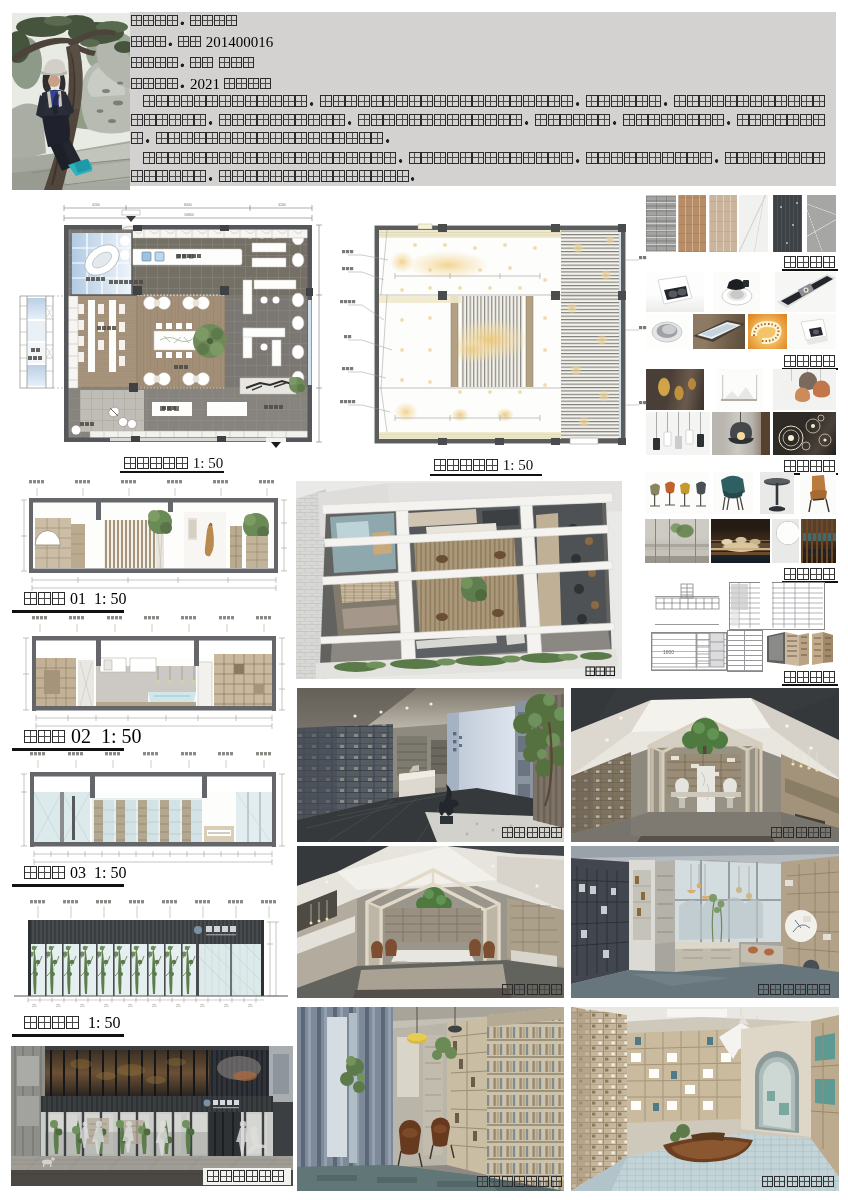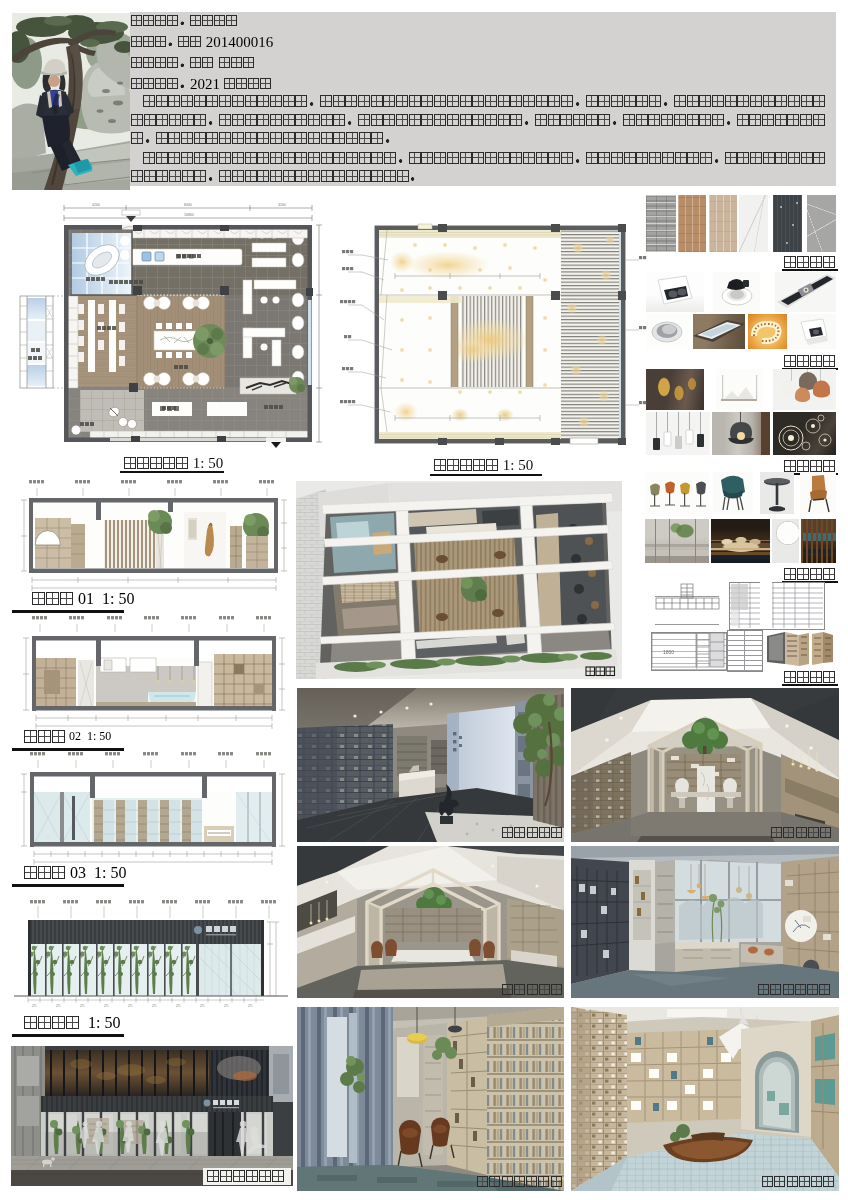--- a/index.html
+++ b/index.html
@@ -1069,21 +1069,21 @@
       <rect x="160" y="24" width="5" height="10"></rect>
     </g>
 
 <g stroke="#8a8a86" stroke-width="0.5" fill="none">
       <path d="M16,22 v71 M13,22 h6 M13,58 h6 M13,93 h6 M276,22 v71 M273,22 h6 M273,45 h6 M273,70 h6 M273,93 h6"></path>
       <path d="M24,102 H268 M24,99 v6 M70,99 v6 M120,99 v6 M170,99 v6 M220,99 v6 M268,99 v6"></path>
       <path d="M24,110 H268 M24,107 v6 M268,107 v6"></path>
     </g>
 </svg>
 
-<div class="ab" style="left:32px;top:592px;white-space:nowrap"><span class="k" style="width:13px;height:13px;margin-right:1px"></span><span class="k" style="width:13px;height:13px;margin-right:1px"></span><span class="k" style="width:13px;height:13px;margin-right:1px"></span><span style="font-size:16px;vertical-align:top;line-height:13px">&nbsp;01&nbsp;&nbsp;1: 50</span></div>
+<div class="ab" style="left:24px;top:592px;white-space:nowrap"><span class="k" style="width:13px;height:13px;margin-right:1px"></span><span class="k" style="width:13px;height:13px;margin-right:1px"></span><span class="k" style="width:13px;height:13px;margin-right:1px"></span><span style="font-size:16px;vertical-align:top;line-height:13px">&nbsp;01&nbsp;&nbsp;1: 50</span></div>
 <div class="ab" style="left:12px;top:610px;width:112px;height:2.5px;background:#111"></div>
 
 <svg class="ab" style="left:8px;top:614px" width="286" height="118" viewBox="0 0 286 118">
 <g stroke="#9a9a96" stroke-width="0.5" fill="none">
       <path d="M32,10 v8"></path>
       <path d="M69,10 v8"></path>
       <path d="M107,10 v8"></path>
       <path d="M144,10 v8"></path>
       <path d="M181,10 v8"></path>
       <path d="M219,10 v8"></path>
@@ -1177,21 +1177,21 @@
       <rect x="186" y="26" width="5" height="26"></rect>
     </g>
 
 <g stroke="#8a8a86" stroke-width="0.5" fill="none">
       <path d="M18,24 v72 M15,24 h6 M15,60 h6 M15,96 h6 M274,24 v72 M271,24 h6 M271,50 h6 M271,75 h6 M271,96 h6"></path>
       <path d="M28,104 H264 M28,101 v6 M60,101 v6 M88,101 v6 M120,101 v6 M158,101 v6 M190,101 v6 M228,101 v6 M264,101 v6"></path>
       <path d="M28,112 H264 M28,109 v6 M264,109 v6"></path>
     </g>
 </svg>
 
-<div class="ab" style="left:24px;top:730px;white-space:nowrap"><span class="k" style="width:13px;height:13px;margin-right:1px"></span><span class="k" style="width:13px;height:13px;margin-right:1px"></span><span class="k" style="width:13px;height:13px;margin-right:1px"></span><span style="font-size:12px;vertical-align:top;line-height:13px">&nbsp;02&nbsp;&nbsp;1: 50</span></div>
+<div class="ab" style="left:24px;top:730px;white-space:nowrap"><span class="k" style="width:13px;height:13px;margin-right:1px"></span><span class="k" style="width:13px;height:13px;margin-right:1px"></span><span class="k" style="width:13px;height:13px;margin-right:1px"></span><span style="font-size:20px;vertical-align:top;line-height:13px">&nbsp;02&nbsp;&nbsp;1: 50</span></div>
 <div class="ab" style="left:12px;top:748px;width:112px;height:2.5px;background:#111"></div>
 
 <svg class="ab" style="left:8px;top:750px" width="286" height="118" viewBox="0 0 286 118">
 <g stroke="#9a9a96" stroke-width="0.5" fill="none">
       <path d="M30,10 v8"></path>
       <path d="M68,10 v8"></path>
       <path d="M105,10 v8"></path>
       <path d="M143,10 v8"></path>
       <path d="M181,10 v8"></path>
       <path d="M218,10 v8"></path>

